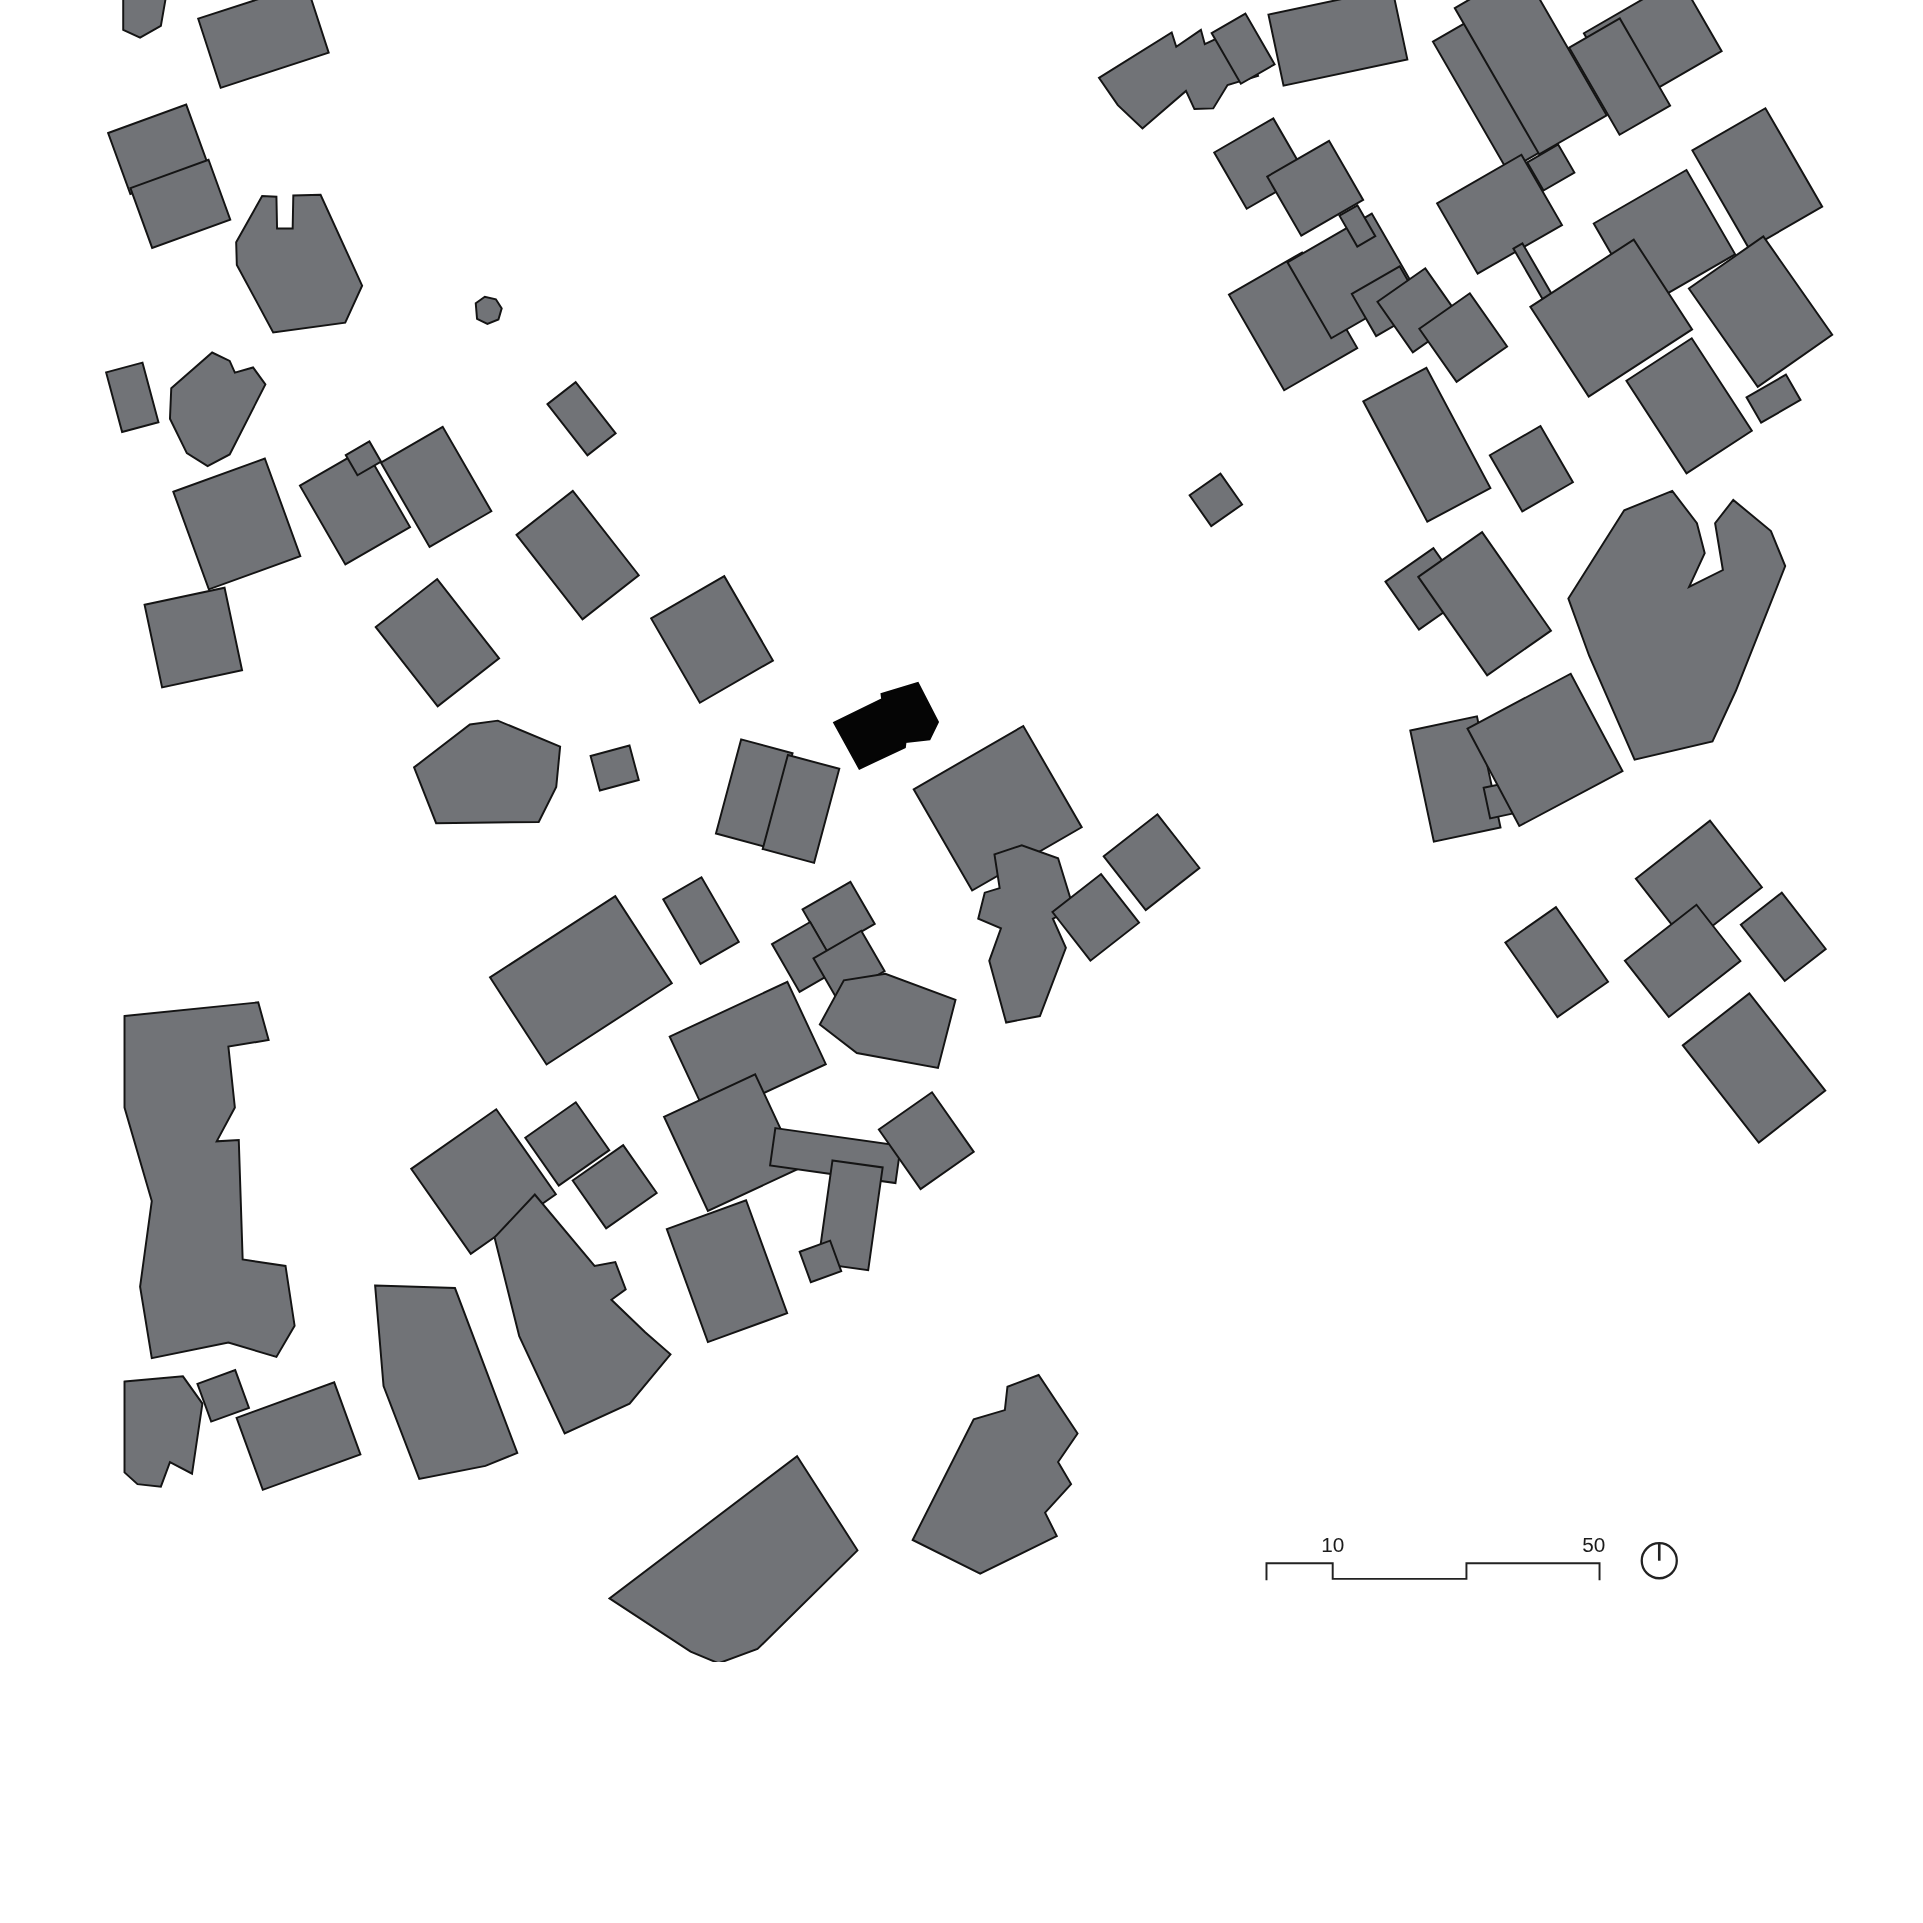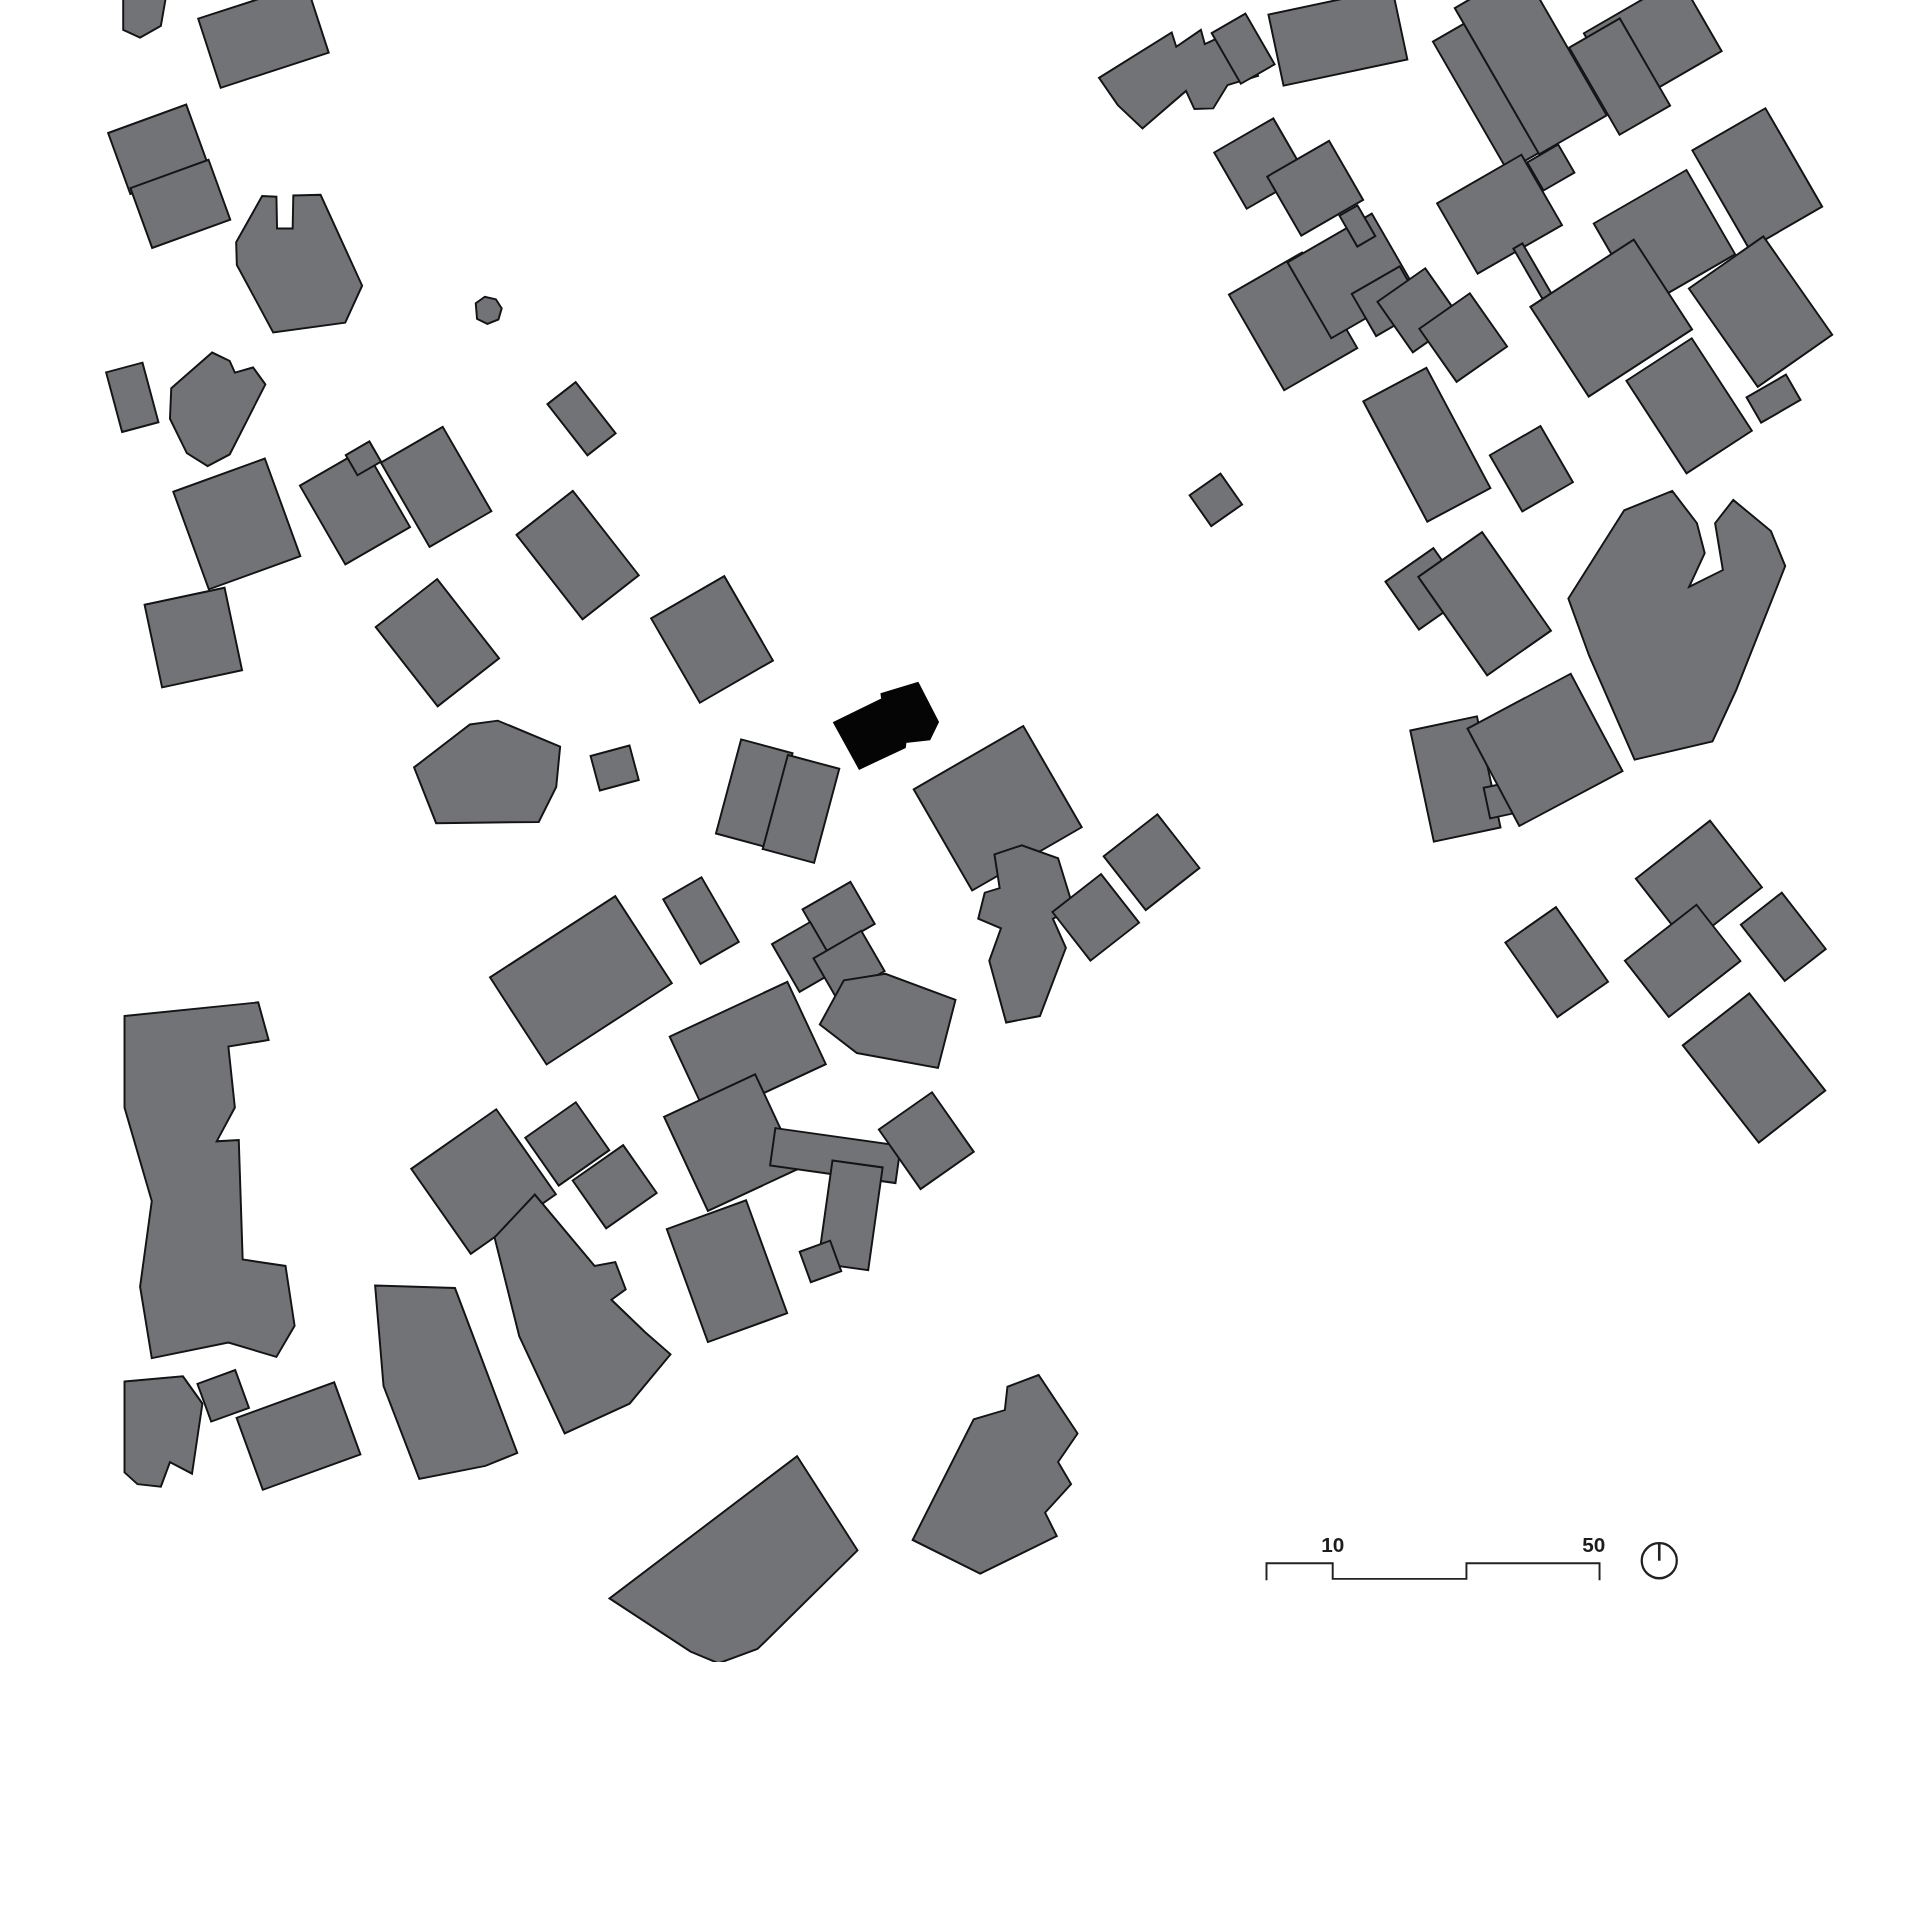--- a/index.html
+++ b/index.html
@@ -1,16 +1,16 @@
 <!DOCTYPE html>
 <html style="--background: #ffffff; --building-fill: #717377; --building-stroke: #141414; --highlight-fill: #050505; --linework: #222222; --text: #1c1c1c;font-size:12px"><head>
 <meta charset="utf-8">
 <style>
   html,body{margin:0;padding:0;background:#ffffff;}
-  .plan-wrap{width:1924px;height:1662px;position:relative;background:var(--background,#fff);overflow:hidden;font-weight:bold;}
+  .plan-wrap{width:1924px;height:1662px;position:relative;background:var(--background,#fff);overflow:hidden;}
   svg{display:block;width:100%;height:100%;}
   .bldg{fill:var(--building-fill,#717377);stroke:var(--building-stroke,#141414);stroke-width:3;stroke-linejoin:miter;}
   .bldg.highlight{fill:var(--highlight-fill,#000);stroke:var(--highlight-fill,#000);}
   .scalebar-line{fill:none;stroke:var(--linework,#222);stroke-width:3;}
   .scalebar-label{font-family:"Liberation Sans",sans-serif;font-size:32px;fill:var(--text,#1c1c1c);text-anchor:middle;}
   .north-circle{fill:none;stroke:var(--linework,#222);stroke-width:3.5;}
   .north-line{stroke:var(--linework,#222);stroke-width:4;}
 </style>
 </head>
 <body>

